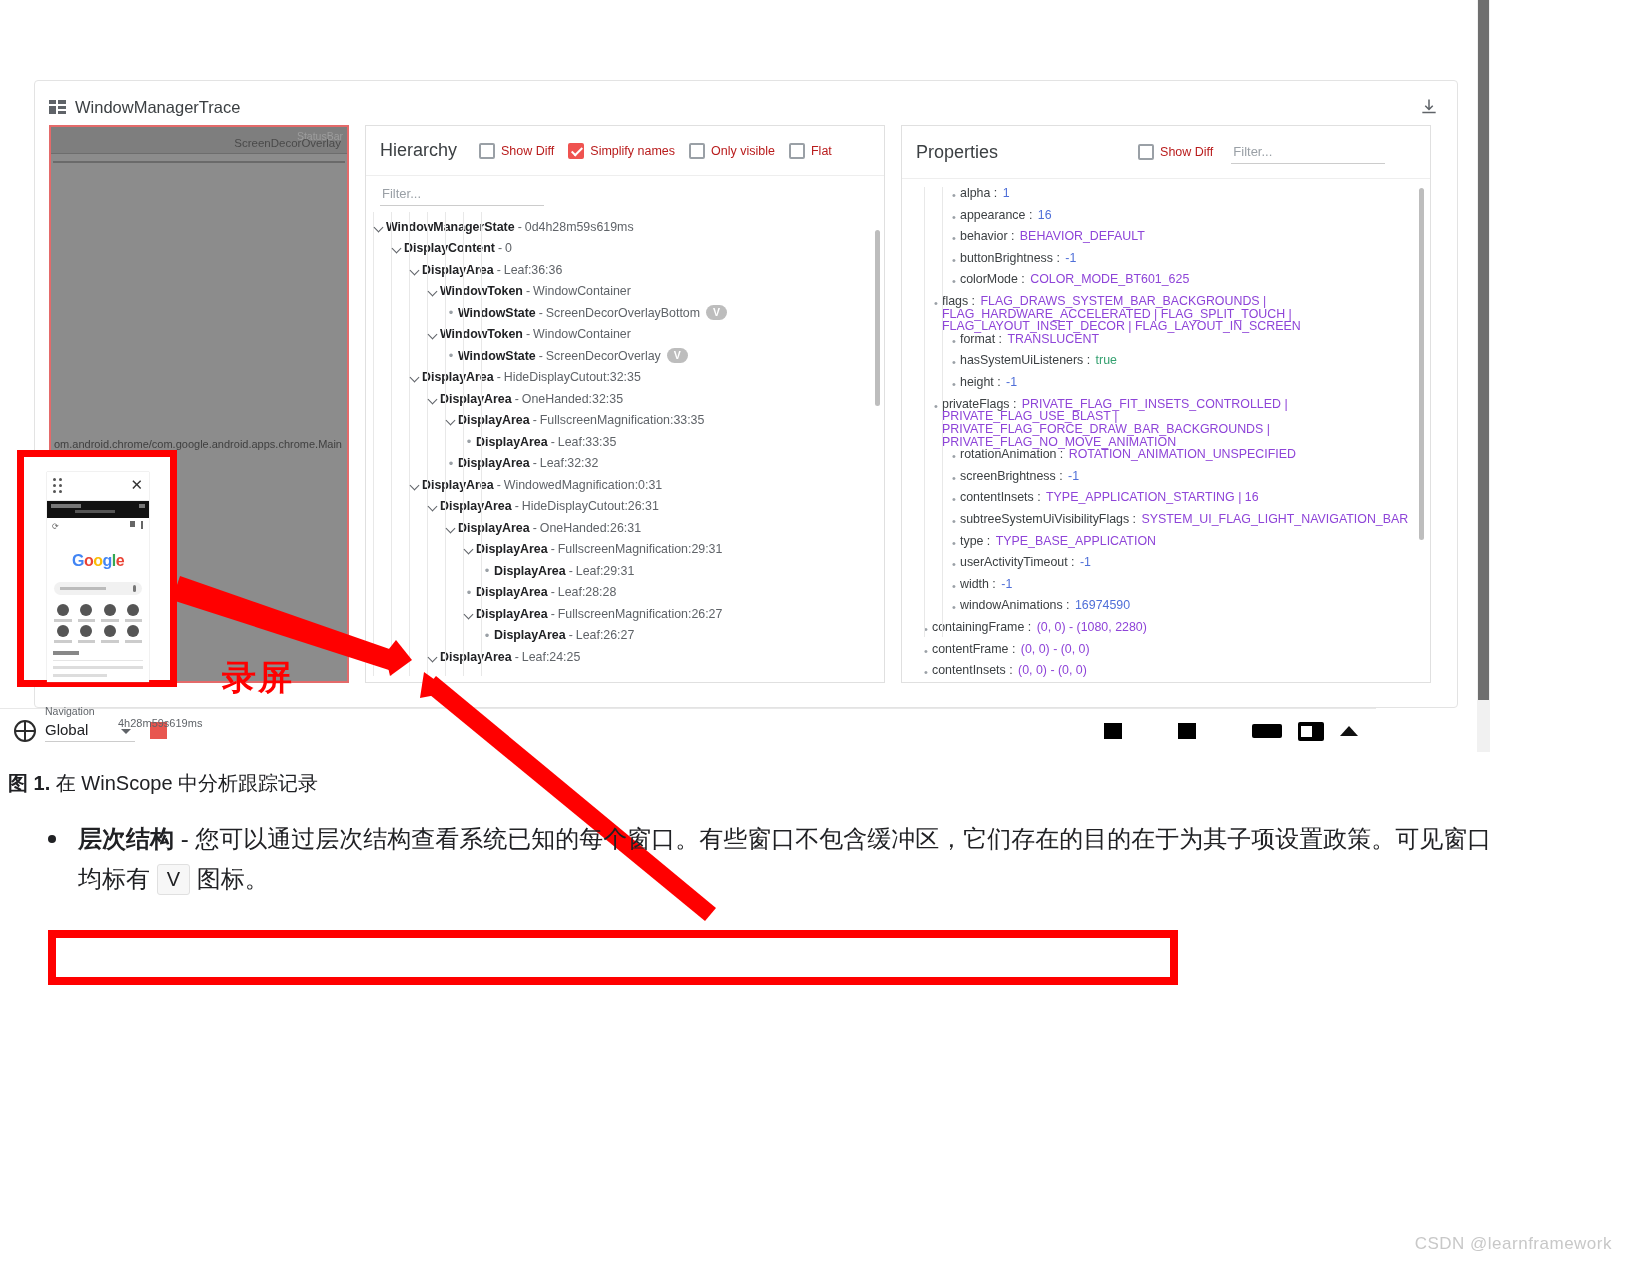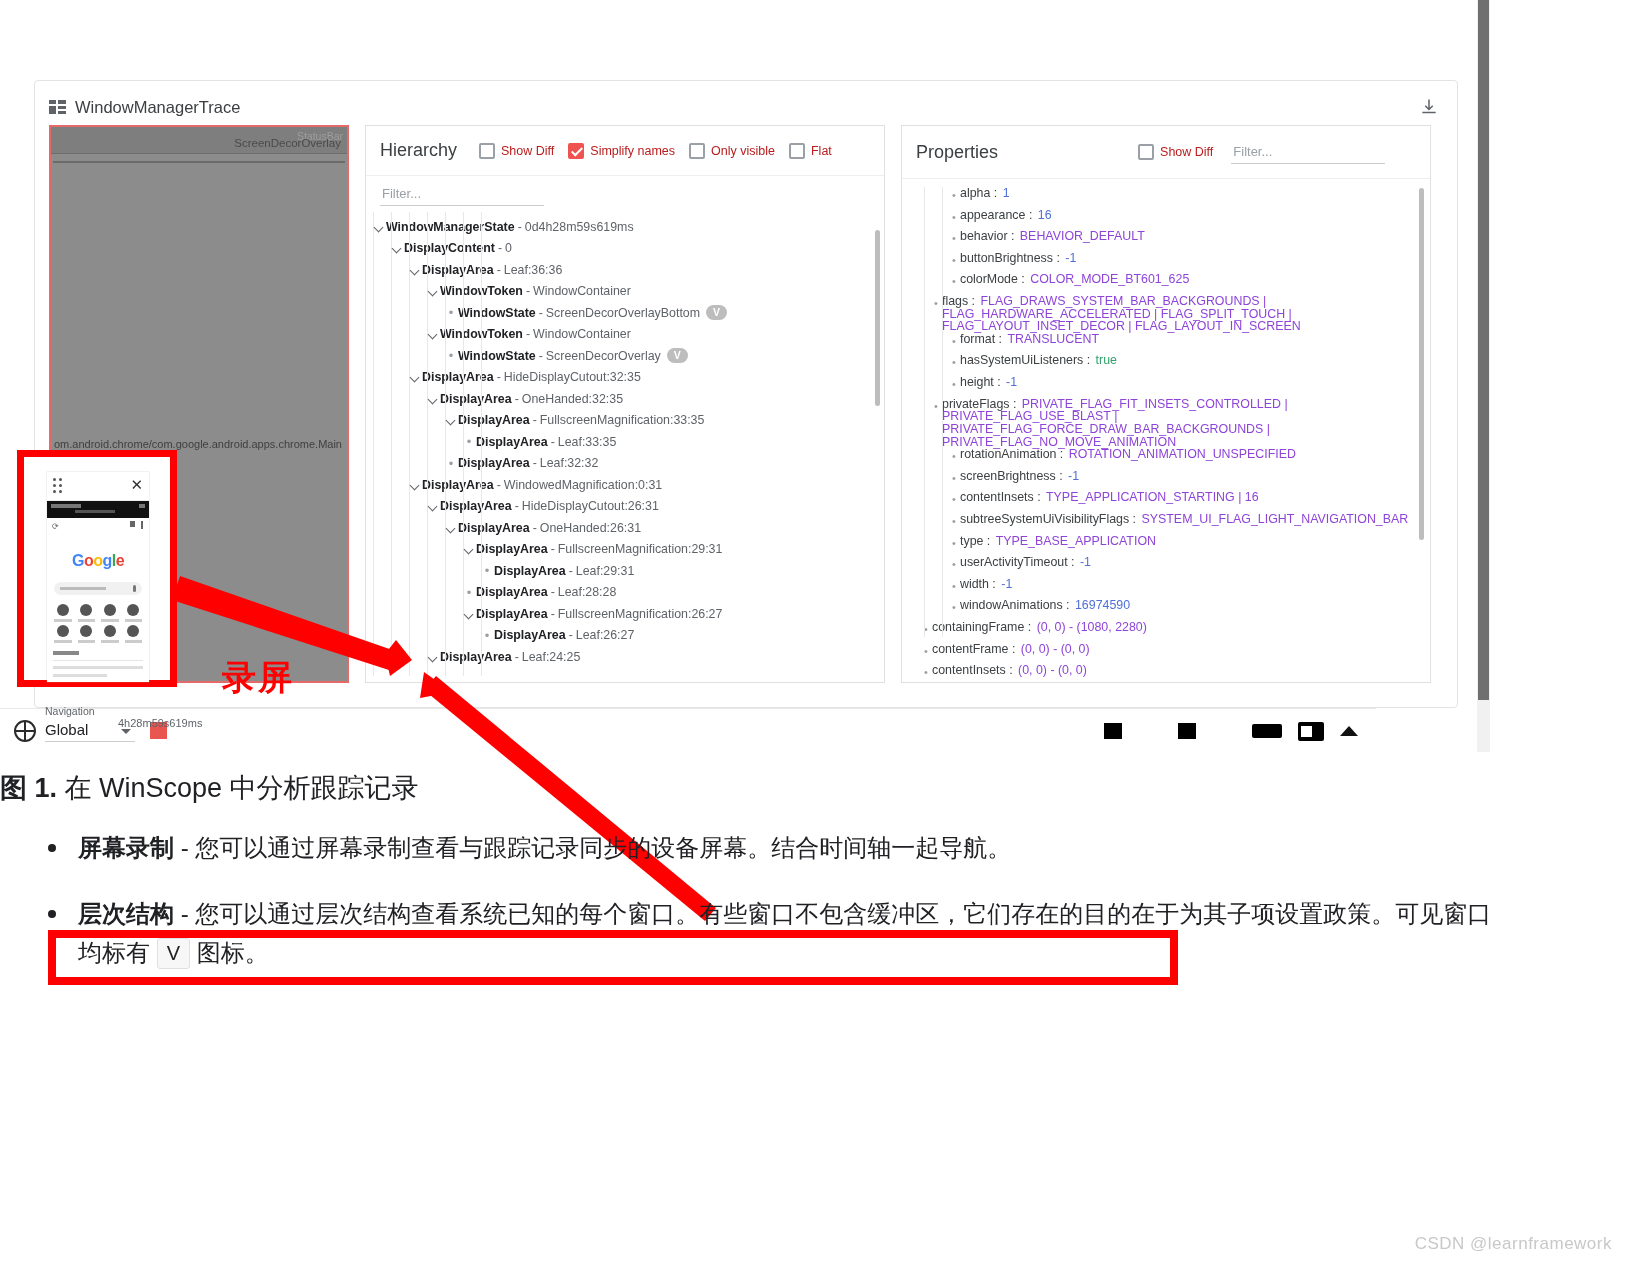--- a/index.html
+++ b/index.html
@@ -110,21 +110,21 @@
   .ic-win:after{content:"";position:absolute;left:3px;top:4px;width:11px;height:11px;background:#fff;}
   .ic-up{width:0;height:0;border-left:9px solid transparent;border-right:9px solid transparent;border-bottom:10px solid #111;}
   
   .shot-scroll{position:absolute;right:0;top:0;width:13px;height:752px;background:#f1f1f1;}
   .shot-scroll i{position:absolute;left:1px;top:0;width:11px;height:700px;background:#6f6f6f;border-radius:0;}
   
   .anno{position:absolute;pointer-events:none;}
   .rec-label{position:absolute;left:222px;top:655px;font-size:34px;color:#ff0000;font-weight:bold;letter-spacing:2px;}
   
   .article{position:absolute;left:0;top:756px;width:1634px;padding:0 0 0 0;}
-  .fig-cap{font-size:27px;color:#202124;margin:14px 0 0 0;font-weight:400;}
+  .fig-cap{font-size:20px;color:#202124;margin:14px 0 0 8px;font-weight:400;}
   .fig-cap b{font-weight:bold;}
   ul.bullets{list-style:none;margin:22px 0 0 0;padding:0;}
   ul.bullets li{position:relative;font-size:24px;line-height:1.65;color:#202124;padding-left:78px;margin-bottom:26px;padding-right:120px;}
   ul.bullets li:before{content:"";position:absolute;left:48px;top:16px;width:8px;height:8px;background:#202124;border-radius:50%;}
   ul.bullets li b{font-weight:bold;}
   .vkey{display:inline-block;border:1px solid #e0e0e0;background:#f7f7f7;border-radius:3px;padding:1px 9px;font-size:20px;line-height:1.35;vertical-align:1px;}
   .hl-box{position:absolute;left:48px;top:930px;width:1130px;height:55px;border:8px solid #ff0000;box-sizing:border-box;}
   .watermark{position:absolute;right:22px;bottom:14px;font-size:17px;color:#c8c8c8;letter-spacing:.5px;}
 </style>
 </head>
@@ -531,19 +531,18 @@
 </svg>
 
 <div class="rec-label">录屏</div>
 
 <div class="article">
   <div class="fig-cap">
     <b>图 1.</b>
     <span>在 WinScope 中分析跟踪记录</span>
   </div>
   <ul class="bullets" id="bullet-list">
-      <li><b>屏幕录制</b><span> - 您可以通过屏幕录制查看与跟踪记录同步的设备屏幕。结合时间轴一起导航。</span></li>
       <li><b>层次结构</b><span> - 您可以通过层次结构查看系统已知的每个窗口。有些窗口不包含缓冲区，它们存在的目的在于为其子项设置政策。可见窗口均标有 </span><span class="vkey">V</span><span> 图标。</span></li>
     </ul>
 </div>
 
 <div class="hl-box"></div>
 <div class="watermark">CSDN @learnframework</div>
 
 </body></html>

